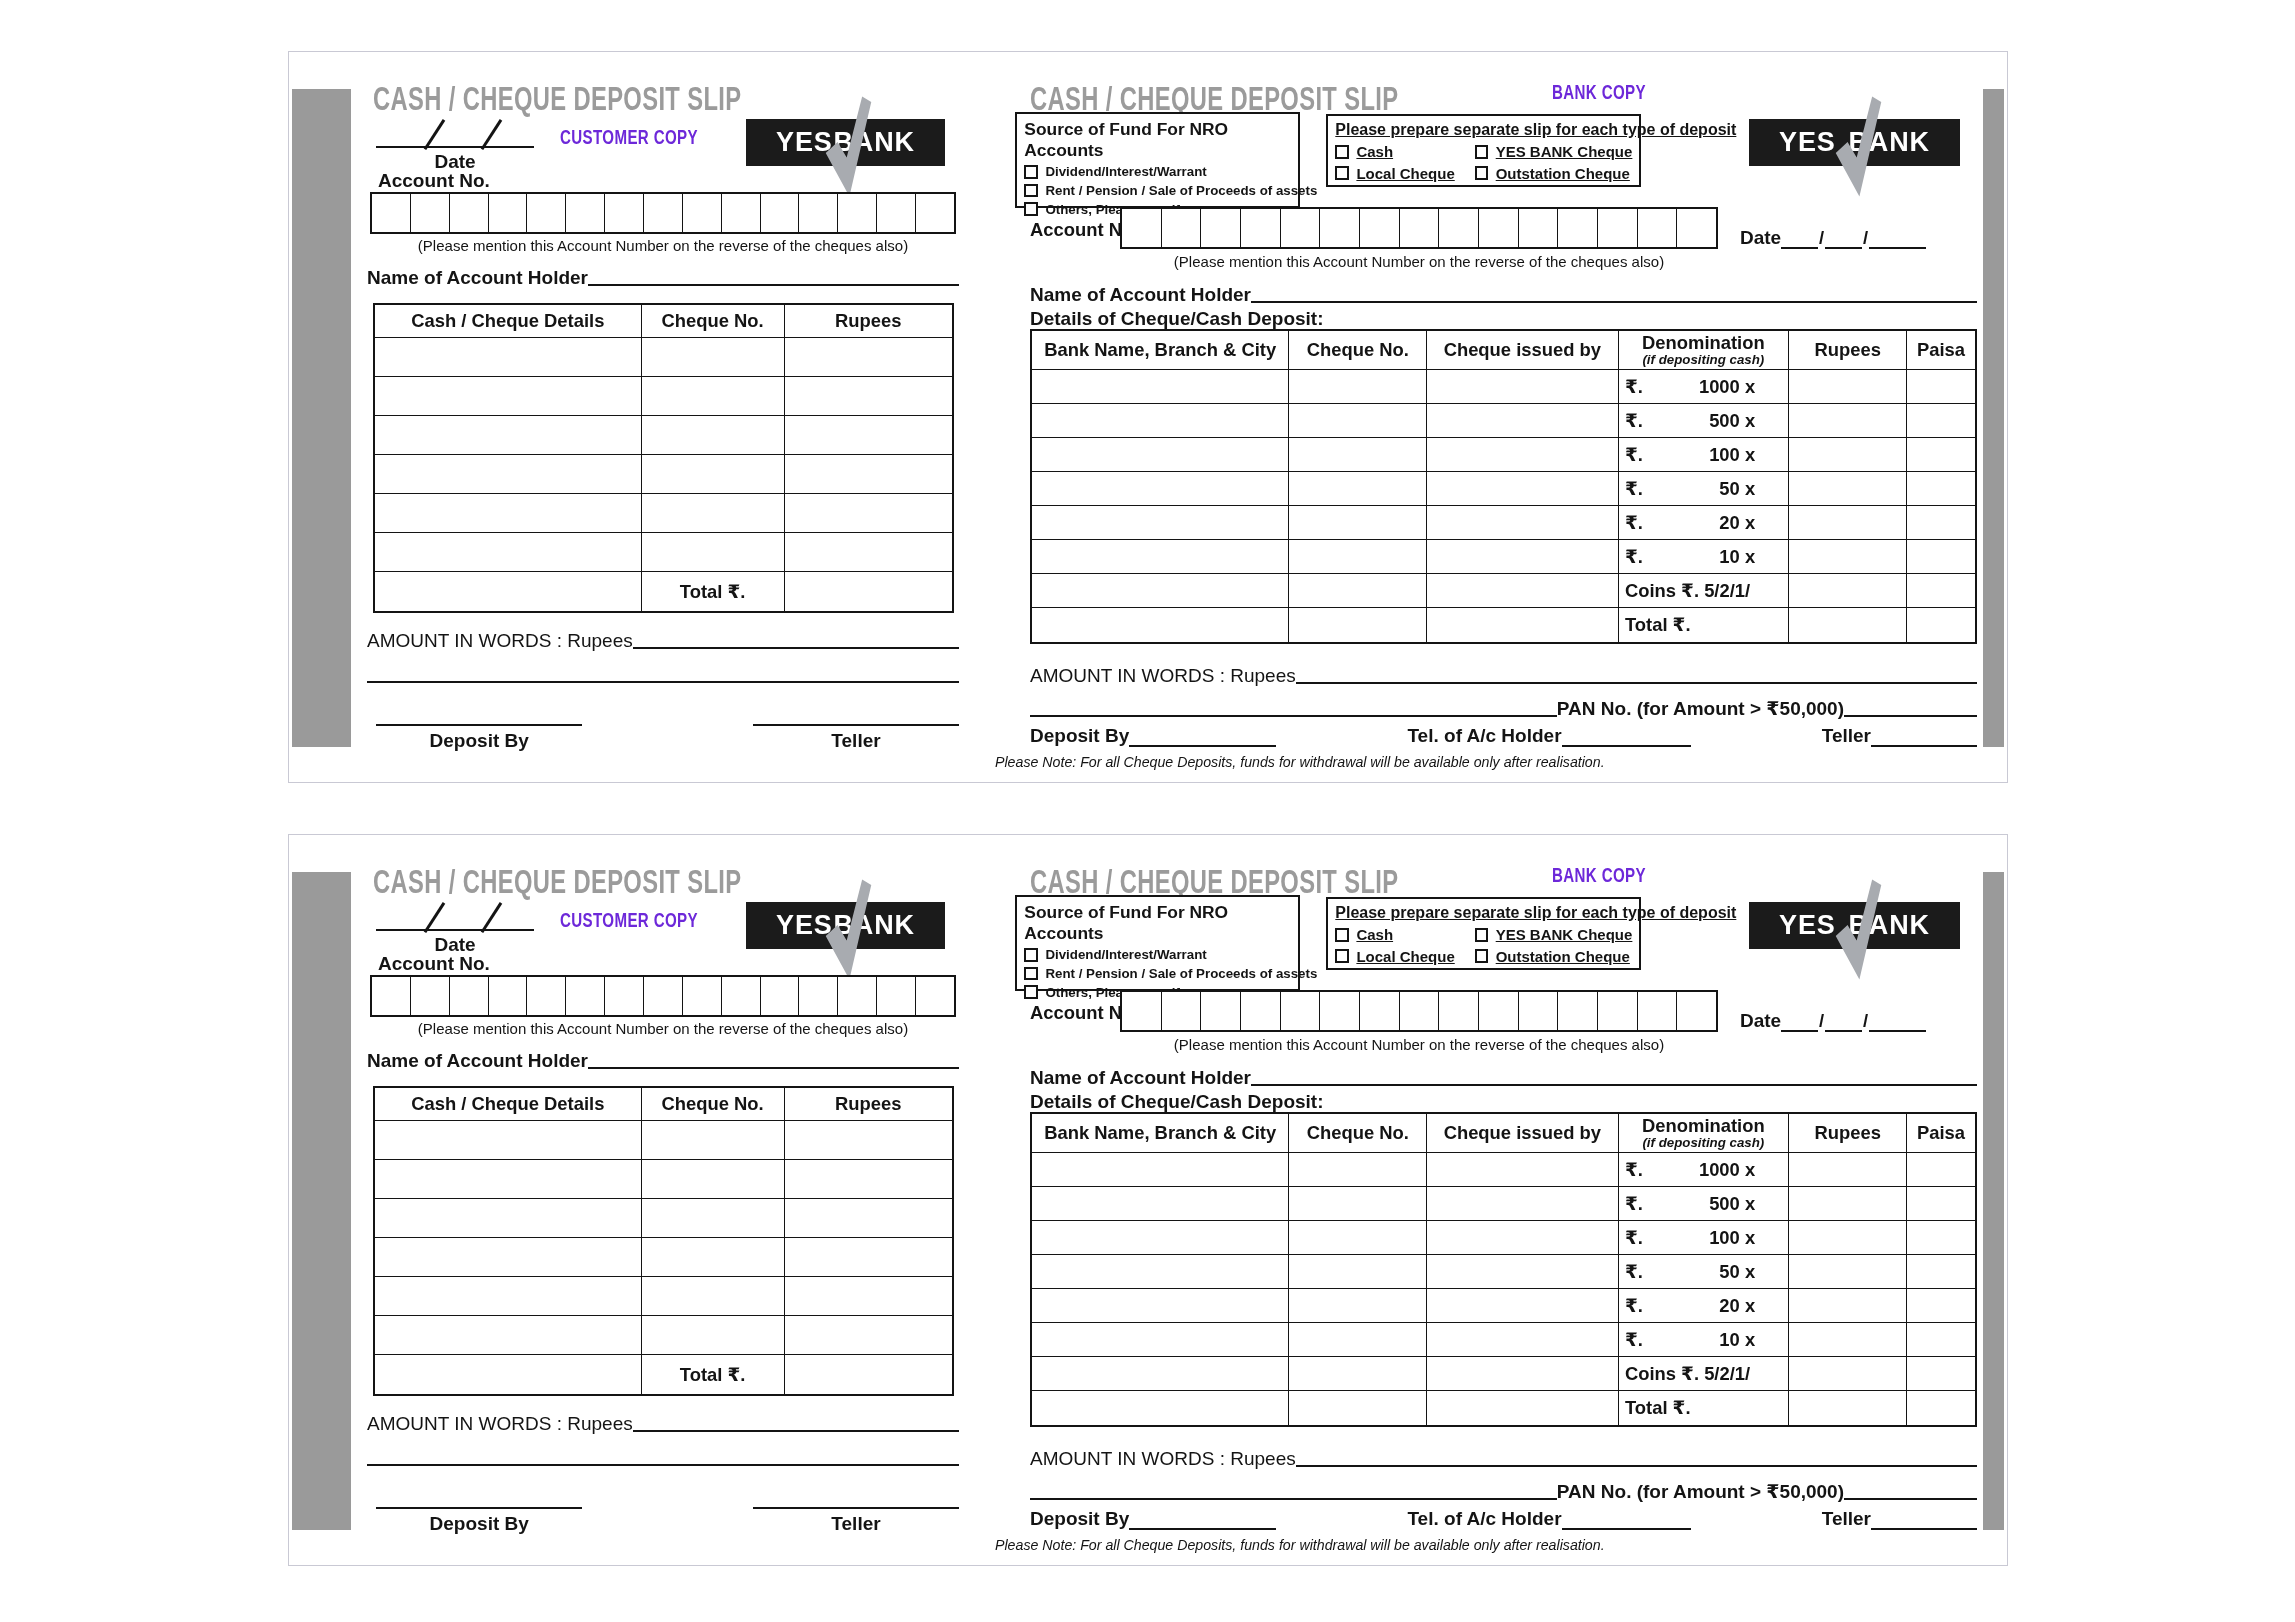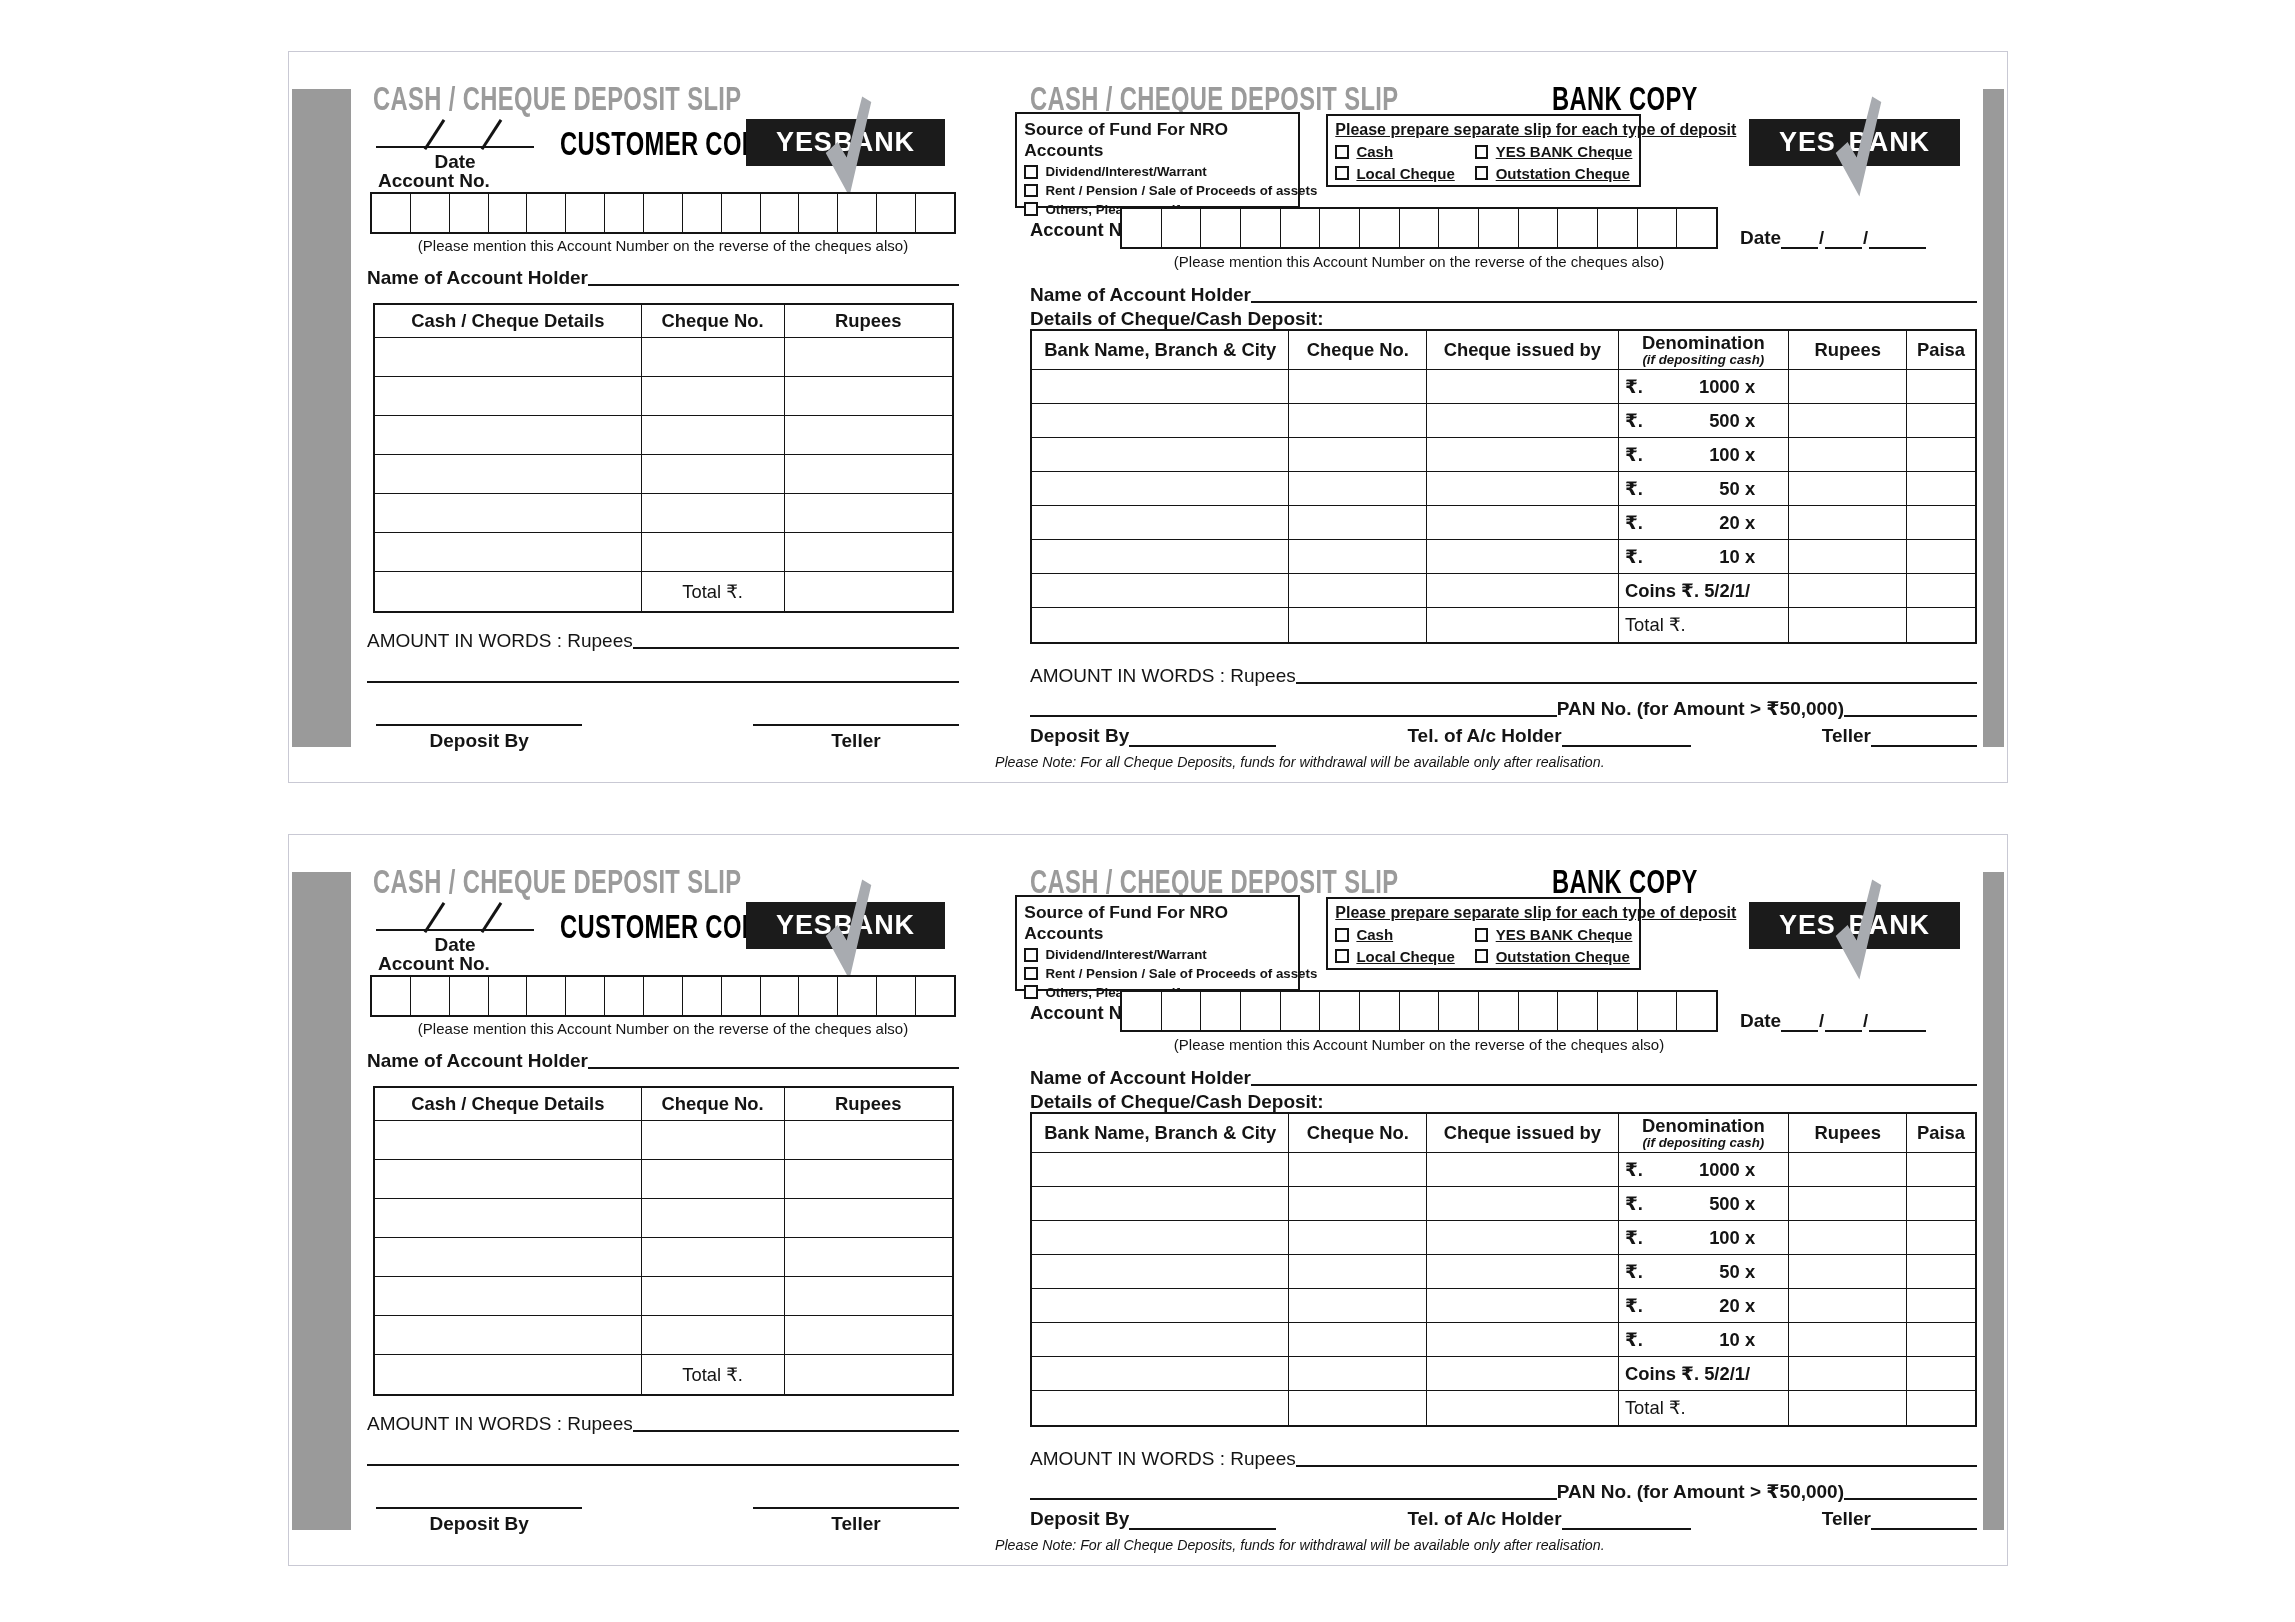--- a/index.html
+++ b/index.html
@@ -12,21 +12,21 @@
   .pos-top { left:288px; top:51px; }
   .pos-bottom { left:288px; top:834px; }
 
   .vbar { position:absolute; background:#9a9a9a; }
   .bar-left  { left:2.8px;  top:37px; width:59px; height:658px; }
   .bar-right { left:1694px; top:37px; width:21px; height:658px; }
 
   .cond { display:inline-block; transform:scaleX(.72); transform-origin:0 50%;
           white-space:nowrap; letter-spacing:0.5px; }
   .gray-title { position:absolute; color:#9b9b9b; font-weight:bold; font-size:33px; }
-  .copy-label { position:absolute; color:#000000; font-weight:bold; font-size:33px; }
+  .copy-label { position:absolute; color:#6d28d9; font-weight:bold; font-size:21px; }
 
   .lbl { font-weight:bold; font-size:19px; color:#141414; white-space:nowrap; }
   .abs { position:absolute; }
 
   
   .fill { flex:1; border-bottom:2.3px solid #141414; height:0; align-self:flex-end; margin-bottom:2.8px; }
   .lrow { position:absolute; display:flex; align-items:flex-end; }
 
   
   .logo { position:absolute; background:#1b1b1b; display:flex; align-items:center;
@@ -75,21 +75,21 @@
              grid-template-columns:27.3% 14.6% 20.3% 18.1% 12.5% 7.2%;
              grid-template-rows:39px repeat(8,34px); }
   .b-table > *:nth-child(6n) { border-right:none; }
   .b-table > *:nth-last-child(-n+6) { border-bottom:none; }
   .th { display:flex; flex-direction:column; align-items:center; justify-content:center;
         font-weight:bold; font-size:18.4px; text-align:left; line-height:1.05; }
   .th .sub { font-size:13.3px; font-style:italic; font-weight:bold; }
   .cell { background:#fff; }
   .denom { display:flex; align-items:center; padding:0 6.4px; font-weight:bold; font-size:18.4px; white-space:nowrap; }
   .denom .dval { margin-left:auto; margin-right:17%; }
-  .tcell { display:flex; align-items:center; font-weight:normal; font-size:18.4px; }
+  .tcell { display:flex; align-items:center; font-weight:bold; font-size:18.4px; }
   .c-table .tcell { justify-content:center; }
 
   
   .b-title { left:741px; top:27.5px; }
   .b-copy { left:1263px; top:27.5px; }
   .box { position:absolute; border:2.3px solid #141414; padding:4.6px 7.3px; background:#fff; }
   .b-nro { left:726px; top:60px; width:285px; height:96px; }
   .nro-title { font-weight:bold; font-size:17.4px; }
   .opt { display:flex; align-items:center; gap:7.3px; margin-top:3.7px; font-weight:bold; font-size:13.3px; white-space:nowrap; }
   .cb { width:13.8px; height:13.8px; border:2.3px solid #141414; flex:none; background:#fff; }

